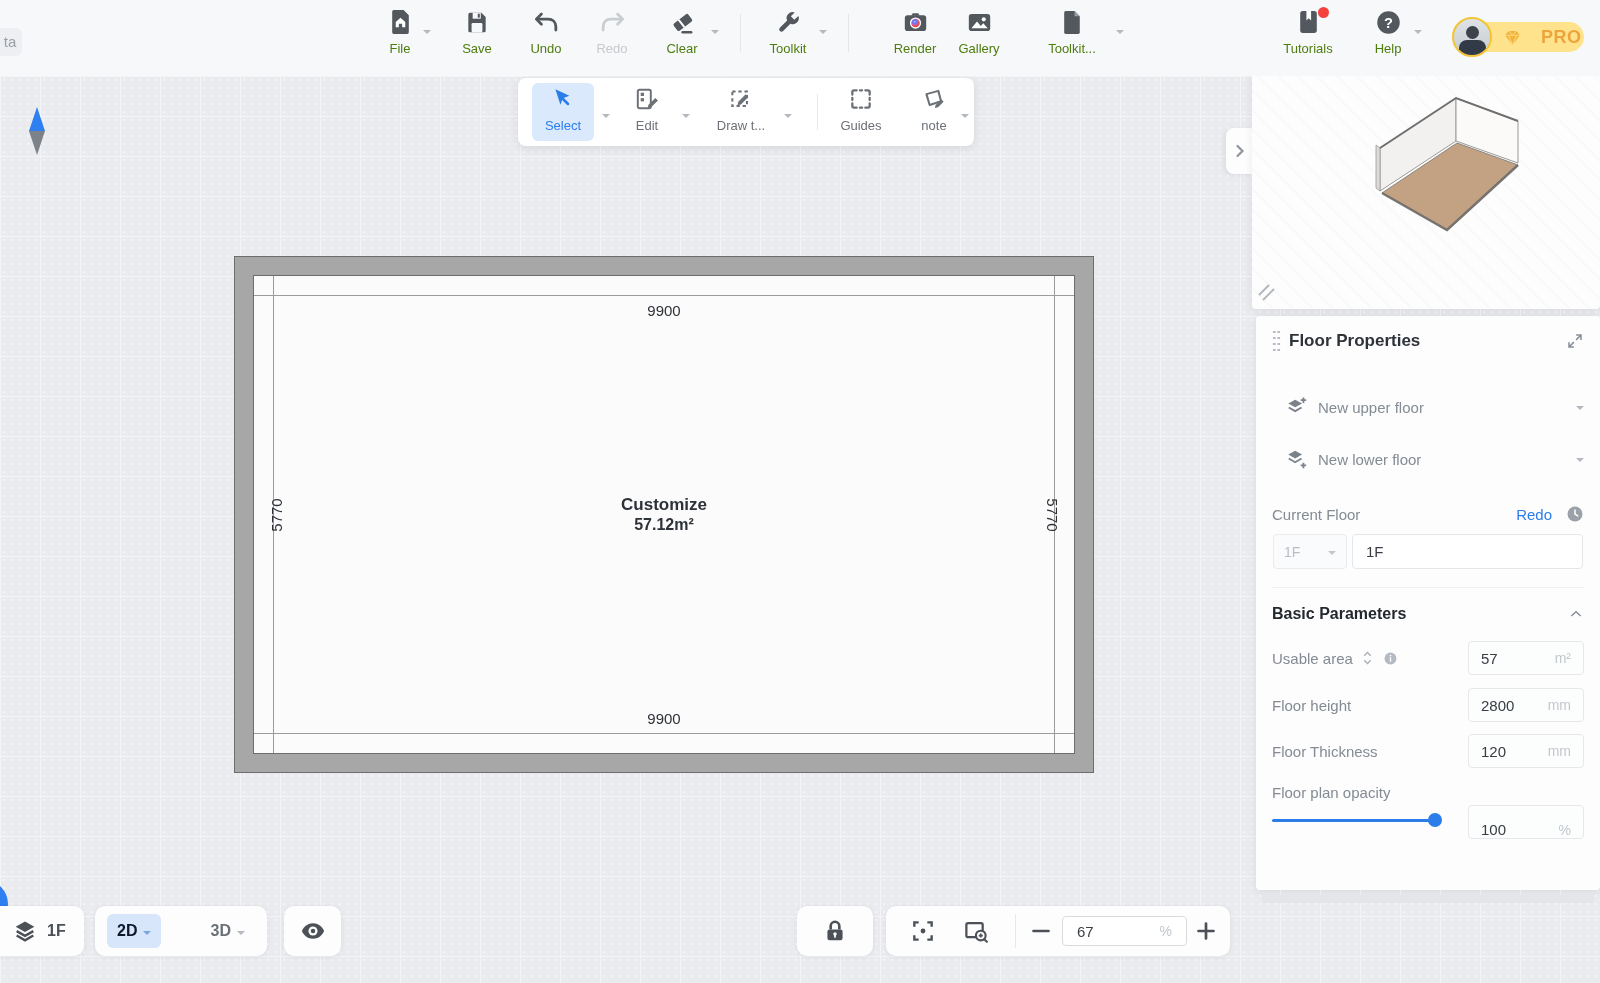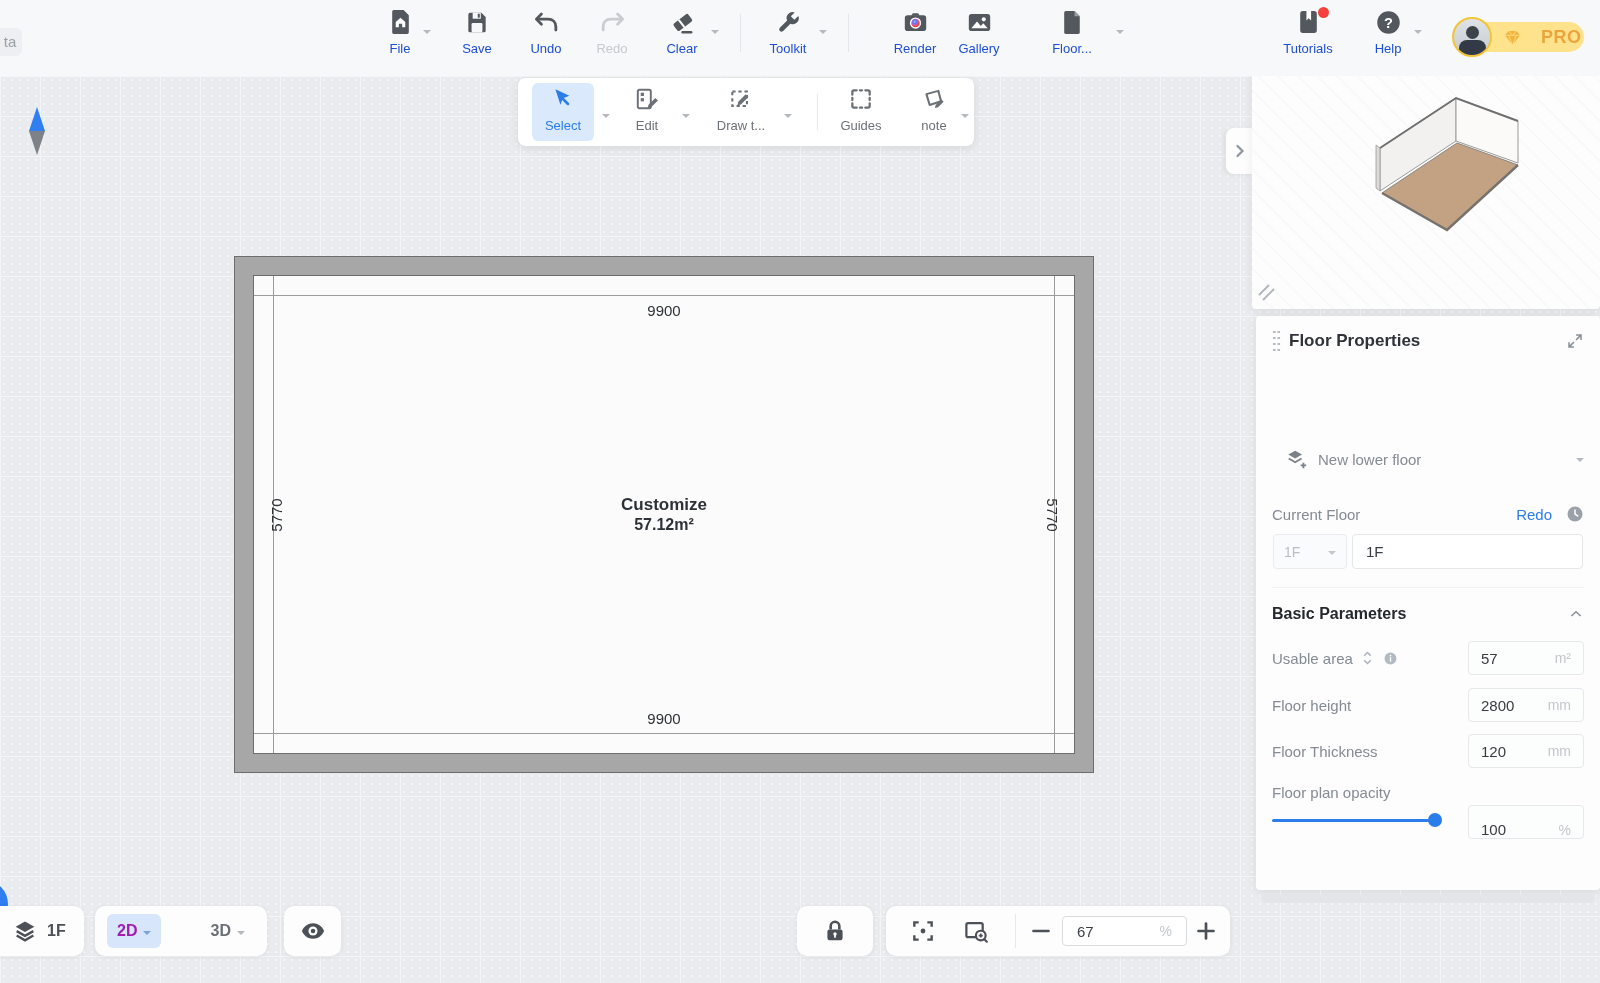--- a/index.html
+++ b/index.html
@@ -5,21 +5,21 @@
   * { margin:0; padding:0; box-sizing:border-box; }
   html,body { width:1600px; height:983px; overflow:hidden; }
   body { font-family:"Liberation Sans","DejaVu Sans",sans-serif; background:#e9ebee; position:relative; }
 
   .abs { position:absolute; }
 
   
   #topbar { position:absolute; left:0; top:0; width:1600px; height:76px; background:#f7f8f9; z-index:40; }
   .tb-item { position:absolute; top:9px; width:58px; text-align:center; cursor:pointer; }
   .tb-item .ic { display:block; height:30px; }
-  .tb-item .lbl { font-size:13px; color:#1d4ed8; display:block; margin-top:2px; white-space:nowrap; }
+  .tb-item .lbl { font-size:13px; color:#4d7c0f; display:block; margin-top:2px; white-space:nowrap; }
   .tb-item.disabled .lbl { color:#c6c9cd; }
   .caret { width:0; height:0; border:4px solid transparent; border-top-color:#b4b9bf; position:absolute; }
   .tb-div { position:absolute; top:14px; width:1px; height:38px; background:#e4e6e9; }
   #partial-tab { position:absolute; left:-8px; top:28px; width:30px; height:28px; background:#edeff2; border-radius:6px;
                  color:#9aa0a6; font-size:15px; line-height:28px; text-align:center; padding-left:6px; }
 
   
   #pro-pill { position:absolute; left:1462px; top:22px; width:122px; height:30px; background:#ffe38c; border-radius:15px;
               display:flex; align-items:center; padding-left:42px; cursor:pointer; }
   #pro-pill .pro-txt { font-size:18px; font-weight:700; color:#eda43c; letter-spacing:.5px; margin-left:20px; }
@@ -61,21 +61,21 @@
   .tool-item .lbl { font-size:13px; color:#6b7177; white-space:nowrap; }
   .tool-item.active { background:#dbe9fd; }
   .tool-item.active .lbl { color:#2b7de9; }
   .tool-div { position:absolute; top:16px; width:1px; height:36px; background:#e8eaed; }
 
   
   .bb-group { position:absolute; top:830px; height:50px; background:#fdfdfe; border-radius:10px;
               box-shadow:0 1px 5px rgba(35,40,46,.08); display:flex; align-items:center; z-index:20; }
   .bb-label { font-size:16px; font-weight:700; color:#4b5157; }
   #mode-2d { display:flex; align-items:center; background:#d7e6fb; border-radius:6px; height:34px; padding:0 10px; cursor:pointer; }
-  #mode-2d .bb-label { color:#a21caf; }
+  #mode-2d .bb-label { color:#0f172a; }
   #mode-3d { display:flex; align-items:center; height:34px; padding:0 10px; cursor:pointer; }
   #fab { position:absolute; left:-40px; top:804px; width:48px; height:48px; border-radius:50%; background:#2f7ff0; z-index:19; }
   #zoom-box { display:flex; align-items:center; justify-content:space-between; width:125px; height:30px;
               border:1px solid #d9dcdf; border-radius:4px; padding:0 14px; background:#fff; }
   #zoom-box input { border:none; outline:none; width:36px; font-size:15px; color:#3a3f45; font-family:inherit; background:transparent; }
   #zoom-box .unit { font-size:14px; color:#c3c8cd; }
 
   
   #collapse-tab { position:absolute; left:1226px; top:128px; width:28px; height:46px; background:#fdfdfe;
                   border-radius:8px 0 0 8px; box-shadow:-2px 1px 5px rgba(35,40,46,.07); z-index:25;
@@ -376,21 +376,21 @@
     <span class="lbl">Gallery</span>
   </div>
 
   <div class="tb-item" style="left:1040px; width:64px;">
     <span class="ic">
       <svg width="25" height="27" viewBox="0 0 24 26">
           <path d="M5.5 2A1.5 1.5 0 0 0 4 3.5v19A1.5 1.5 0 0 0 5.5 24h12a1.5 1.5 0 0 0 1.5-1.5V7l-5-5z" fill="#53585e"></path>
           <path d="M14 2v5h5z" fill="#9aa0a5"></path>
         </svg>
     </span>
-    <span class="lbl">Floor...</span>
+    <span class="lbl">Toolkit...</span>
   </div>
   <span class="caret" style="left:1116px; top:30px"></span>
 
   <div class="tb-item" style="left:1279px">
     <span class="ic">
       <svg width="25" height="27" viewBox="0 0 24 26">
           <rect x="4" y="2" width="16" height="21" rx="2.5" fill="#53585e"></rect>
           <path d="M10 2h4.5v9l-2.3-2.1L10 11z" fill="#fff"></path>
         </svg>
     </span>
@@ -452,20 +452,29 @@
 <div class="panel" id="fp-panel">
 
   <div class="fp-row" style="top:12px; height:26px;">
     <div class="drag-dots" style="margin-right:8px;"></div>
     <div style="font-size:17px; font-weight:700; color:#2e333a; flex:1;">Floor Properties</div>
     <svg width="18" height="18" viewBox="0 0 24 24" fill="none" stroke="#878e96" stroke-width="2">
         <path d="M13.5 4H20v6.5M20 4l-6.5 6.5M10.5 20H4v-6.5M4 20l6.5-6.5"></path>
       </svg>
   </div>
 
+  <div class="fp-row" style="top:74px; height:34px; left:30px;">
+    <svg width="22" height="22" viewBox="0 0 24 24" style="margin-right:10px;">
+        <path d="M10 4l7.5 4.2L10 12.4 2.5 8.2z" fill="#7c828a"></path>
+        <path d="M3 12.5l7 4 7-4" stroke="#7c828a" stroke-width="2" fill="none"></path>
+        <path d="M19 1.5v6M16 4.5h6" stroke="#7c828a" stroke-width="2"></path>
+      </svg>
+    <span class="fp-label" style="flex:1;">New upper floor</span>
+    <span class="caret" style="position:static; margin-top:6px;"></span>
+  </div>
 
   <div class="fp-row" style="top:126px; height:34px; left:30px;">
     <svg width="22" height="22" viewBox="0 0 24 24" style="margin-right:10px;">
         <path d="M10 3l7.5 4.2L10 11.4 2.5 7.2z" fill="#7c828a"></path>
         <path d="M3 11.5l7 4 7-4" stroke="#7c828a" stroke-width="2" fill="none"></path>
         <path d="M19 16v6M16 19h6" stroke="#7c828a" stroke-width="2"></path>
       </svg>
     <span class="fp-label" style="flex:1;">New lower floor</span>
     <span class="caret" style="position:static; margin-top:6px;"></span>
   </div>

